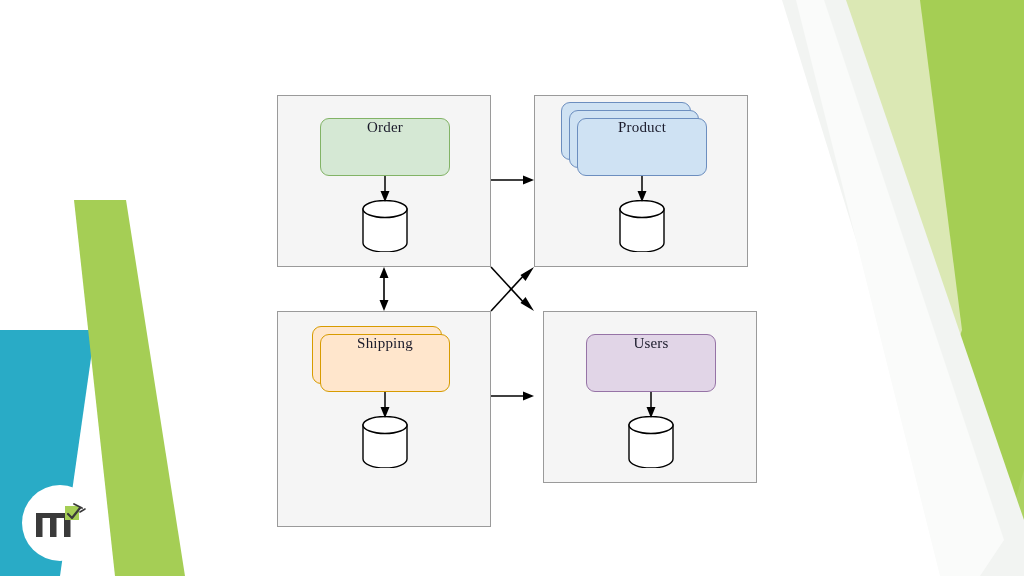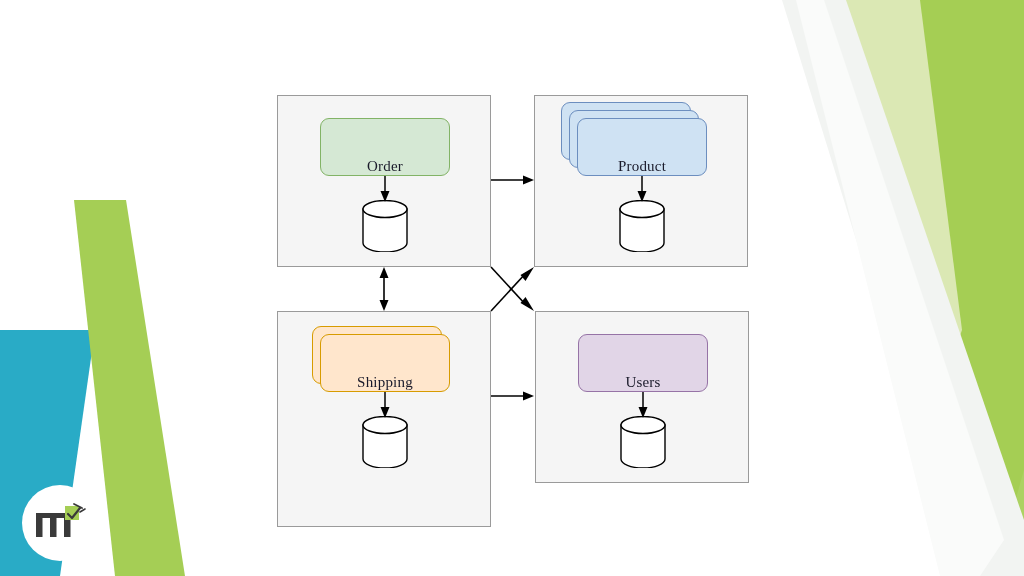--- a/index.html
+++ b/index.html
@@ -33,28 +33,28 @@
   }
   .container-box {
     position: absolute;
     background: #f5f5f5;
     border: 1.4px solid #9a9a9a;
     box-sizing: border-box;
   }
   #box-order    { left: 0px;   top: 0px;   width: 214px; height: 172px; }
   #box-product  { left: 257px; top: 0px;   width: 214px; height: 172px; font-family: Liberation Serif, serif; }
   #box-shipping { left: 0px;   top: 216px; width: 214px; height: 216px; }
-  #box-users    { left: 258px; top: 216px; width: 214px; height: 172px; }
+  #box-users    { left: 266px; top: 216px; width: 214px; height: 172px; }
 
   .service {
     position: absolute;
     border-radius: 9px;
     box-sizing: border-box;
     display: flex;
-    align-items: flex-end;
+    align-items: flex-start;
     justify-content: center;
     font-size: 15px;
     color: #1a1a2a;
     letter-spacing: .2px;
   }
   .service.back {
     
   }
   .svc-front {
     left: 42px;

